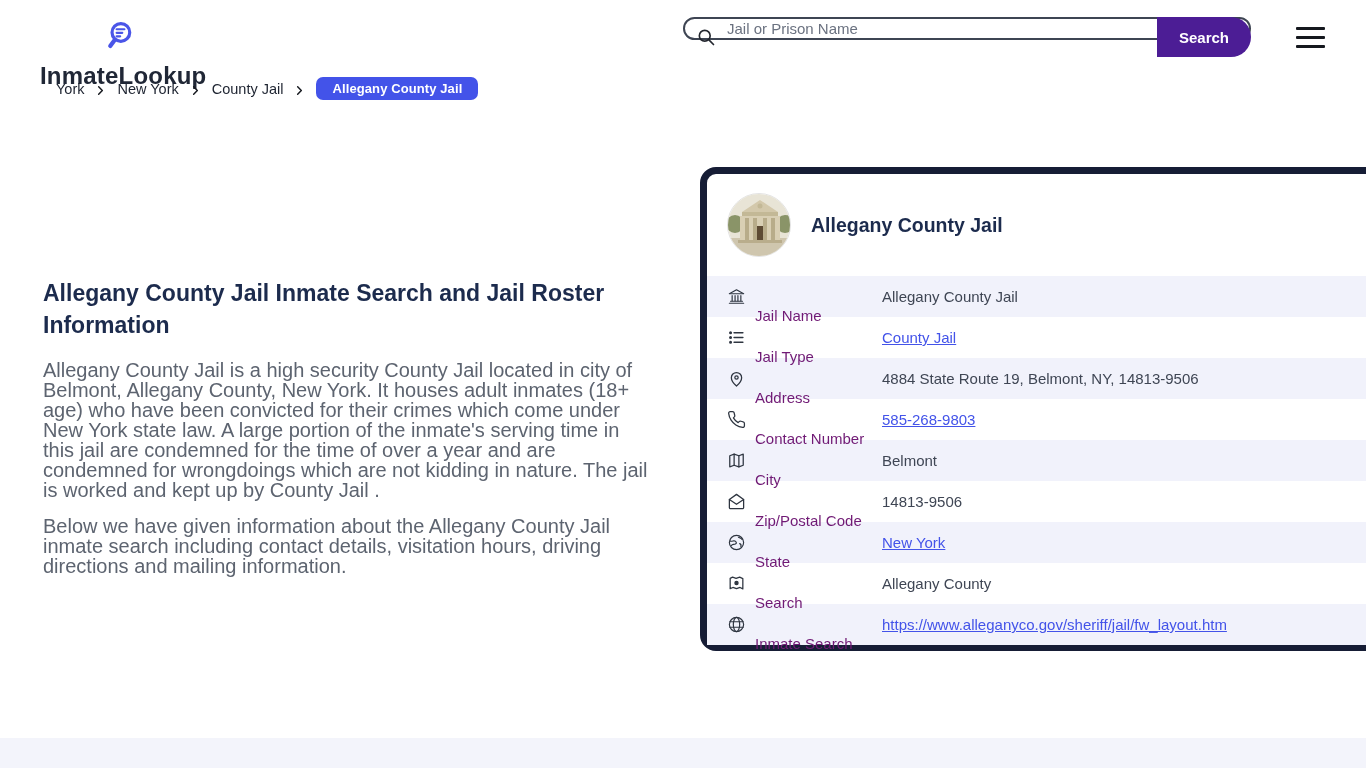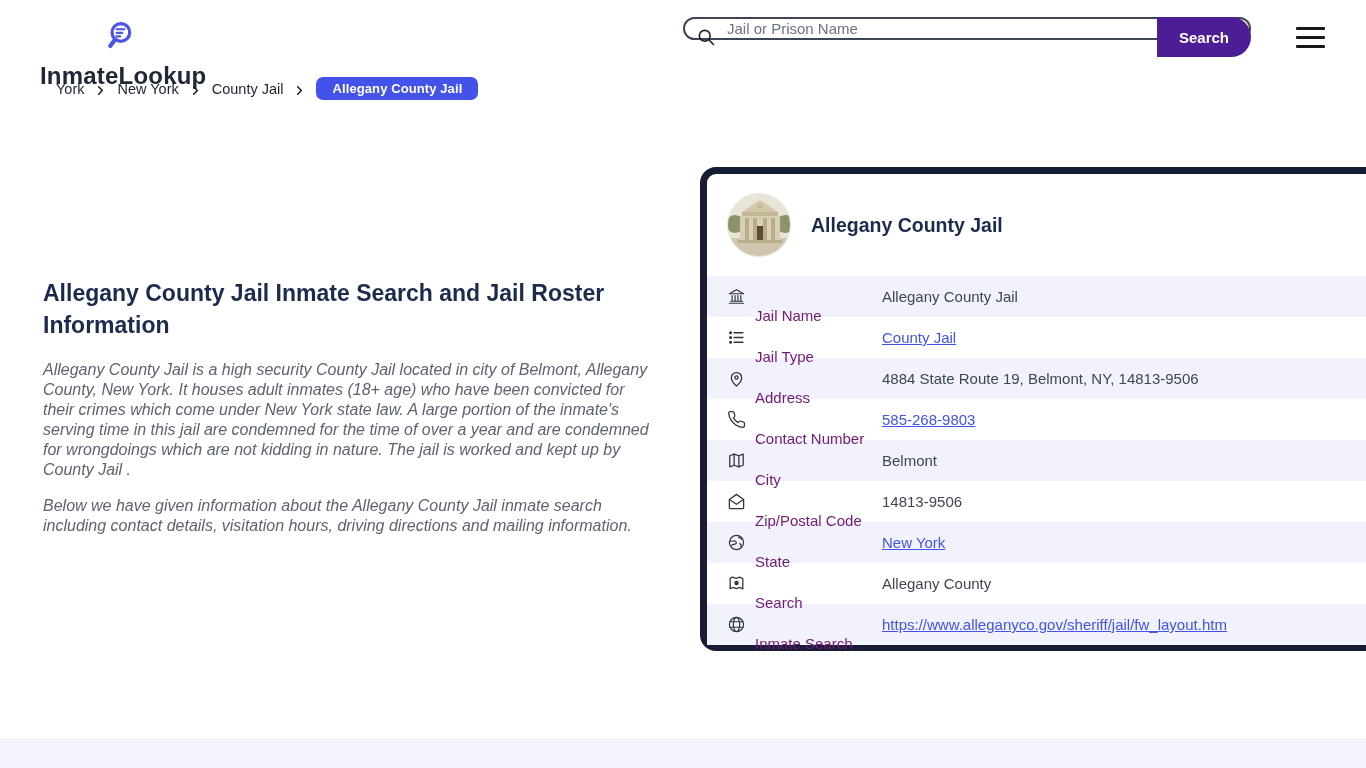--- a/index.html
+++ b/index.html
@@ -36,21 +36,21 @@
   .crumb { cursor:pointer; }
   .crumb-sep { width:11px; height:11px; flex:none; }
   .crumb-badge {
     background:#4353e9; color:#fff; font-weight:700; font-size:13px;
     padding:4px 16px; border-radius:7px; letter-spacing:.1px;
   }
 
   
   .article { position:absolute; left:43px; top:277px; width:610px; }
   .article h1 { font-size:23px; line-height:32px; font-weight:800; color:#1c2b4d; margin-bottom:19px; }
-  .article p { font-size:16px; line-height:20px; color:#5d6470; margin-bottom:16px;font-style:italic; }
+  .article p { font-size:20px; line-height:20px; color:#5d6470; margin-bottom:16px; }
 
   
   .card {
     position:absolute; left:700px; top:167px; width:702px; height:484px;
     background:#fff; border:7px solid #161d35; border-radius:16px;
   }
   .card-header { height:102px; display:flex; align-items:center; padding-left:20px; gap:20px; }
   .avatar { width:64px; height:64px; border-radius:50%; overflow:hidden; flex:none;
     border:1px solid #e3e3e3; }
   .card-title { font-size:19.5px; font-weight:800; color:#1c2b4d; }

